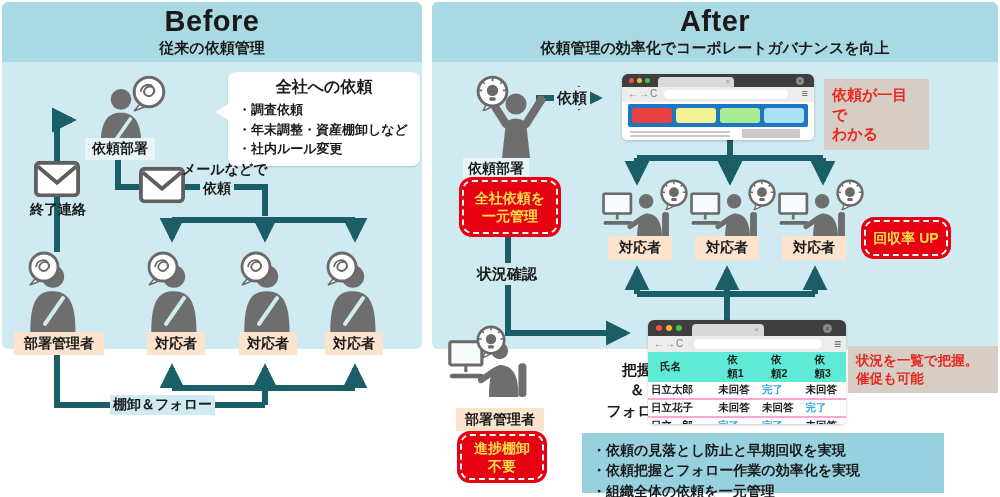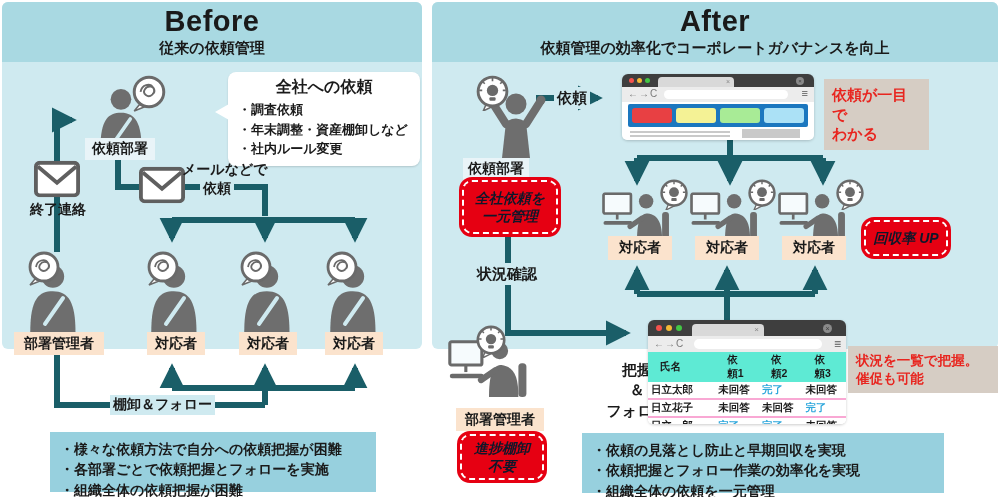--- a/index.html
+++ b/index.html
@@ -13,23 +13,23 @@
   .hdr .t{font-size:29px;font-weight:800;line-height:34px;margin-top:2px;letter-spacing:.5px;}
   .hdr .s{font-size:15px;font-weight:700;line-height:20px;}
   .lines{position:absolute;left:0;top:0;z-index:1;}
   .icon{position:absolute;z-index:2;}
   .lbl{position:absolute;z-index:3;font-weight:700;font-size:14px;display:flex;
        align-items:center;justify-content:center;text-align:center;}
   .plabel{background:#fbe3cd;}
   .wlabel{background:#e9f4f8;}
   .onbg{background:#cfeaf0;padding:0 3px;}
   .rbadge{position:absolute;z-index:3;background:#e60012;border:2px dashed #fff;
-          box-shadow:0 0 0 3px #e60012;border-radius:10px;color:#0f172a;font-weight:700;
+          box-shadow:0 0 0 3px #e60012;border-radius:10px;color:#fde047;font-weight:700;
           text-align:center;display:flex;flex-direction:column;justify-content:center;
-          font-size:14px;line-height:1.3;font-style:italic;}
+          font-size:14px;line-height:1.3;}
   .tan{position:absolute;z-index:3;background:#d6cdc4;color:#e8251f;font-weight:700;
        font-size:15px;line-height:1.3;padding:6px 8px;box-sizing:border-box;}
   .callout-white{position:absolute;z-index:3;background:#fff;border-radius:8px;
        padding:5px 10px 7px;box-sizing:border-box;box-shadow:0 1px 2px rgba(0,0,0,.15);}
   .callout-white:before{content:"";position:absolute;left:-13px;top:32px;border:8px solid transparent;
        border-right:14px solid #fff;border-left:0;}
   .callout-white .ct{font-size:16px;font-weight:800;text-align:center;margin-bottom:2px;}
   .callout-white .ci{font-size:13px;font-weight:700;line-height:1.5;}
   .summary{position:absolute;z-index:3;background:#97d0de;padding:7px 10px;box-sizing:border-box;
            font-size:14px;font-weight:700;line-height:1.45;}
@@ -184,25 +184,20 @@
   <svg class="icon" style="left:326px;top:262px;width:52px;height:68px" viewBox="0 0 46 60">
       <use href="#sym-person-think"></use>
     </svg>
   <svg class="icon" style="left:322px;top:248px;width:36px;height:36px" viewBox="0 0 36 36">
       <use href="#sym-bubble-scribble"></use>
     </svg>
   <div class="lbl plabel" style="left:323px;top:330px;width:58px;height:23px">対応者</div>
 
   <div class="lbl onbg" style="left:108px;top:393px;height:20px">棚卸＆フォロー</div>
 
-  <div class="summary" style="left:48px;top:430px;width:326px;height:60px">
-    <div>・様々な依頼方法で自分への依頼把握が困難</div>
-    <div>・各部署ごとで依頼把握とフォローを実施</div>
-    <div>・組織全体の依頼把握が困難</div>
-  </div>
 </div>
 
 <div class="panel" id="panel-after">
 
   <svg class="lines" width="566" height="493" viewBox="0 0 566 493">
     <g stroke="#1a5e68" stroke-width="6" fill="none">
       <path d="M104 96 L166 96" marker-end="url(#arr)"></path>
       <path d="M298 134 L298 156"></path>
       <path d="M205 156 L391 156"></path>
       <path d="M205 156 L205 179" marker-end="url(#arr)"></path>

